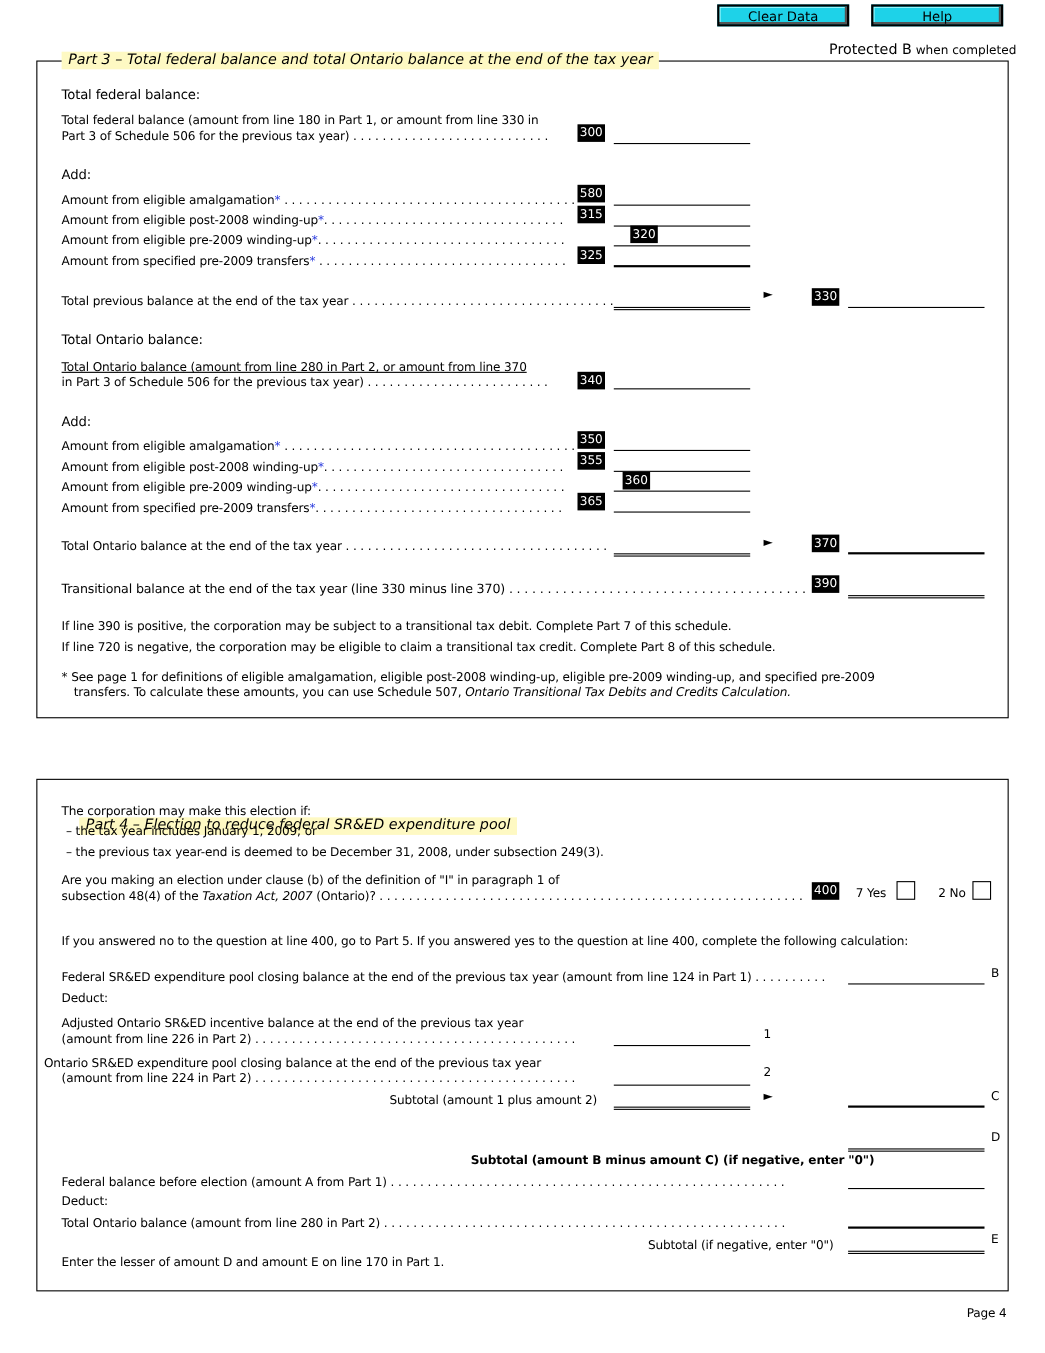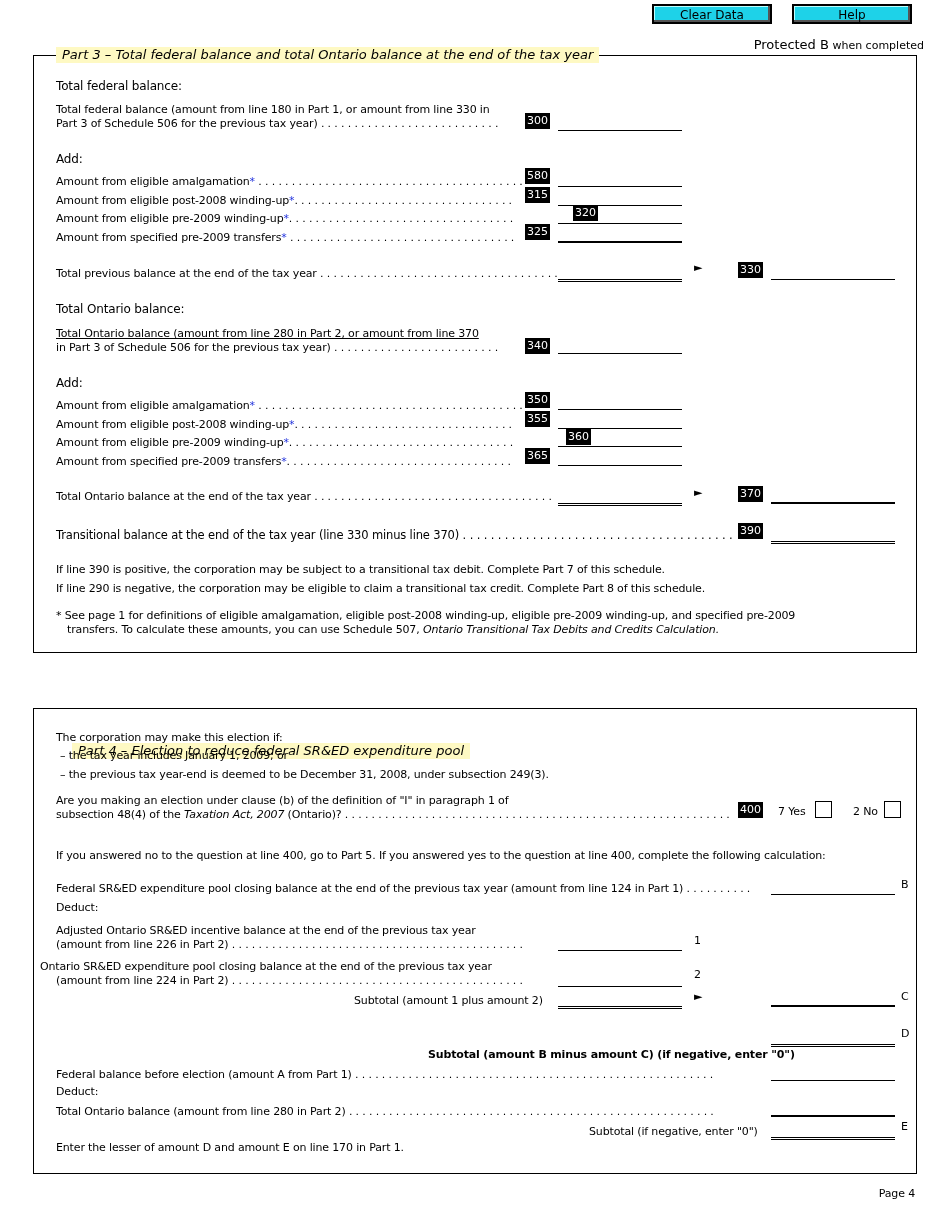--- a/index.html
+++ b/index.html
@@ -91,21 +91,21 @@
 <div class="field double" style="left:558px; top:490px; width:124px;"></div>
 <div class="arrow" style="left:694px; top:486px;">►</div>
 <div class="lineno" style="left:738px; top:486px;">370</div>
 <div class="field thick" style="left:771px; top:488px; width:124px;"></div>
 
 <div class="abs txt" style="left:56px; top:528px; font-size:11.5px;">Transitional balance at the end of the tax year (line 330 minus line 370)  . . . . . . . . . . . . . . . . . . . . . . . . . . . . . . . . . . . . . . .</div>
 <div class="lineno" style="left:738px; top:523px;">390</div>
 <div class="field double" style="left:771px; top:528px; width:124px;"></div>
 
 <div class="abs txt" style="left:56px; top:563px;">If line 390 is positive, the corporation may be subject to a transitional tax debit. Complete Part 7 of this schedule.</div>
-<div class="abs txt" style="left:56px; top:582px;">If line 290 is negative, the corporation may be eligible to claim a transitional tax credit. Complete Part 8 of this schedule.</div>
+<div class="abs txt" style="left:56px; top:582px;">If line 720 is negative, the corporation may be eligible to claim a transitional tax credit. Complete Part 8 of this schedule.</div>
 <div class="abs txt" style="left:56px; top:609px;"><span>*</span><span> See page 1 for definitions of eligible amalgamation, eligible post-2008 winding-up, eligible pre-2009 winding-up, and specified pre-2009</span></div>
 <div class="abs txt" style="left:67px; top:623px;"><span>transfers. To calculate these amounts, you can use Schedule 507, </span><i>Ontario Transitional Tax Debits and Credits Calculation.</i></div>
 
 <div class="section" style="left:33px; top:708px; width:884px; height:466px;"></div>
 <div class="section-title" style="left:72px; top:699px;margin-top:44px;">Part 4 – Election to reduce federal SR&amp;ED expenditure pool</div>
 
 <div class="abs txt" style="left:56px; top:731px;">The corporation may make this election if:</div>
 <div class="abs txt" style="left:60px; top:749px;">–  the tax year includes January 1, 2009; or</div>
 <div class="abs txt" style="left:60px; top:768px;">–  the previous tax year-end is deemed to be December 31, 2008, under subsection 249(3).</div>
 

